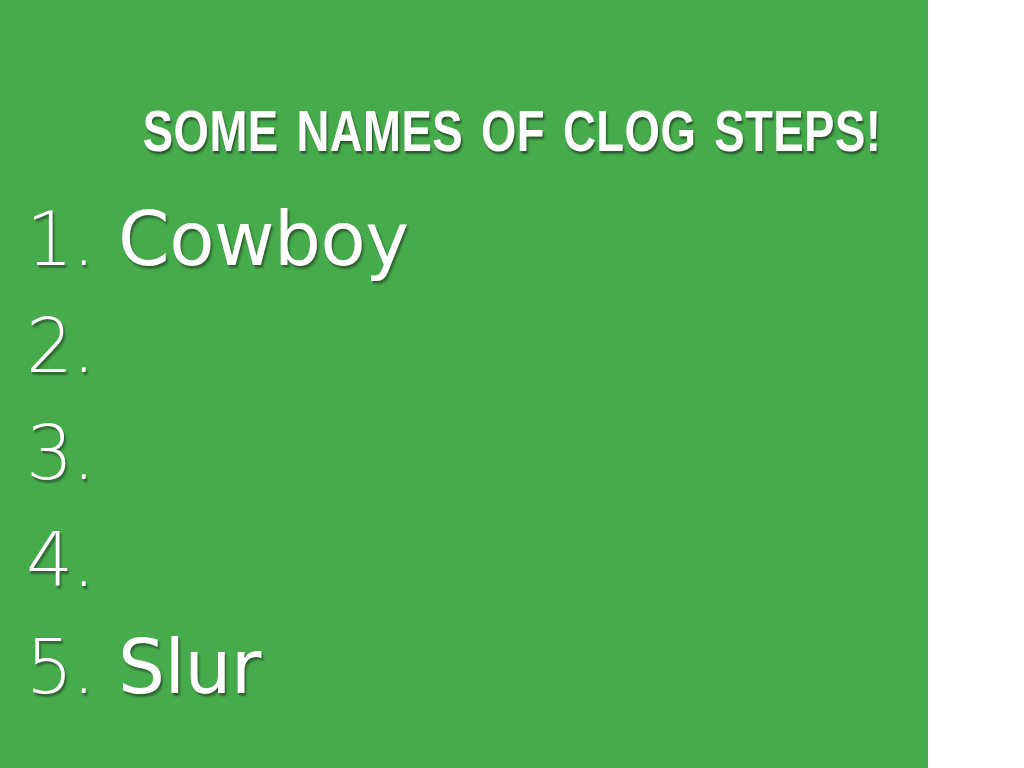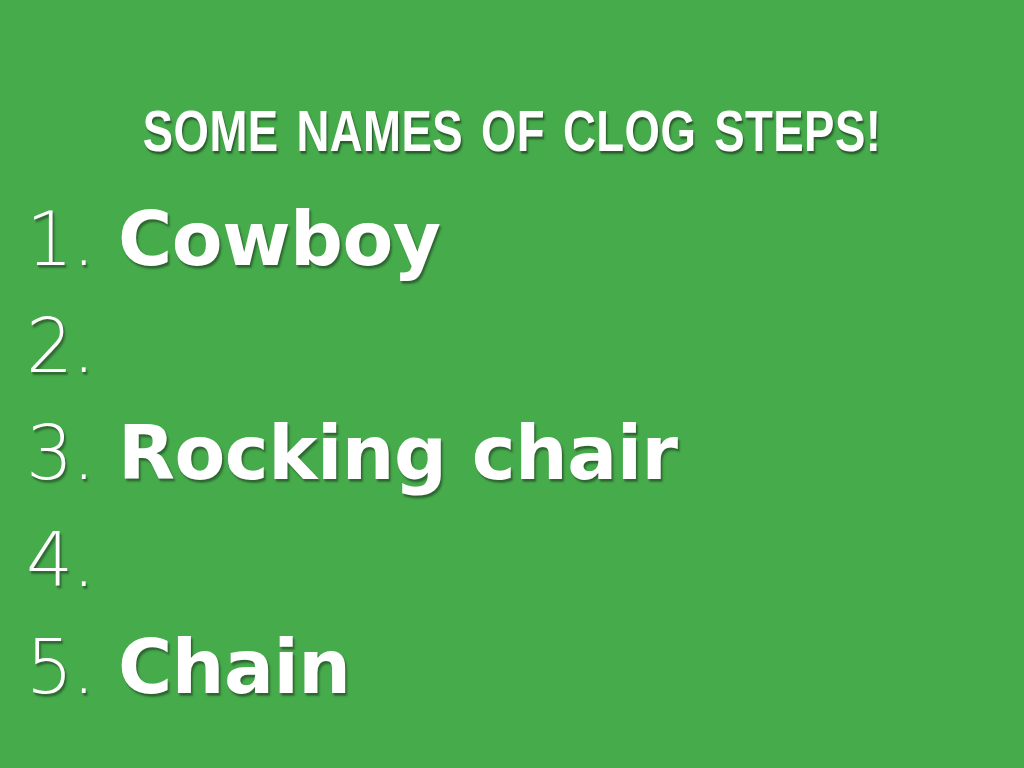--- a/index.html
+++ b/index.html
@@ -8,21 +8,21 @@
   }
   body {
     width: 1024px;
     height: 768px;
     overflow: hidden;
     font-family: "Liberation Sans", sans-serif;
   }
 
   #slide {
     position: relative;
-    width: 1024px;
+    width: 928px;
     height: 768px;
     background: #46ab4b;
     overflow: hidden;
   }
 
   
   #slide-title {
     position: absolute;
     left: 0;
     top: 62px;
@@ -72,21 +72,21 @@
 
   .step-number {
     display: inline-block;
     min-width: 92px;
     font-weight: 300;
     letter-spacing: -1px;
   }
 
   .step-label {
     display: inline-block;
-    font-weight: 700;
+    font-weight: 400;
     letter-spacing: -0.5px;
     text-align: right;
   }
 </style>
 </head>
 <body>
 
 <div id="slide">
 
   <h1 id="slide-title">Some names of clog steps!</h1>
@@ -97,27 +97,26 @@
       <span class="step-number">1.</span>
       <span class="step-label">Cowboy</span>
     </li>
 
     <li class="step-item">
       <span class="step-number">2.</span>
     </li>
 
     <li class="step-item">
       <span class="step-number">3.</span>
-      <span class="step-label">Rocking chair</span>
     </li>
 
     <li class="step-item">
       <span class="step-number">4.</span>
     </li>
 
     <li class="step-item">
       <span class="step-number">5.</span>
-      <span class="step-label">Chain</span>
+      <span class="step-label">Slur</span>
     </li>
 
   </ul>
 
 </div>
 
 </body></html>

